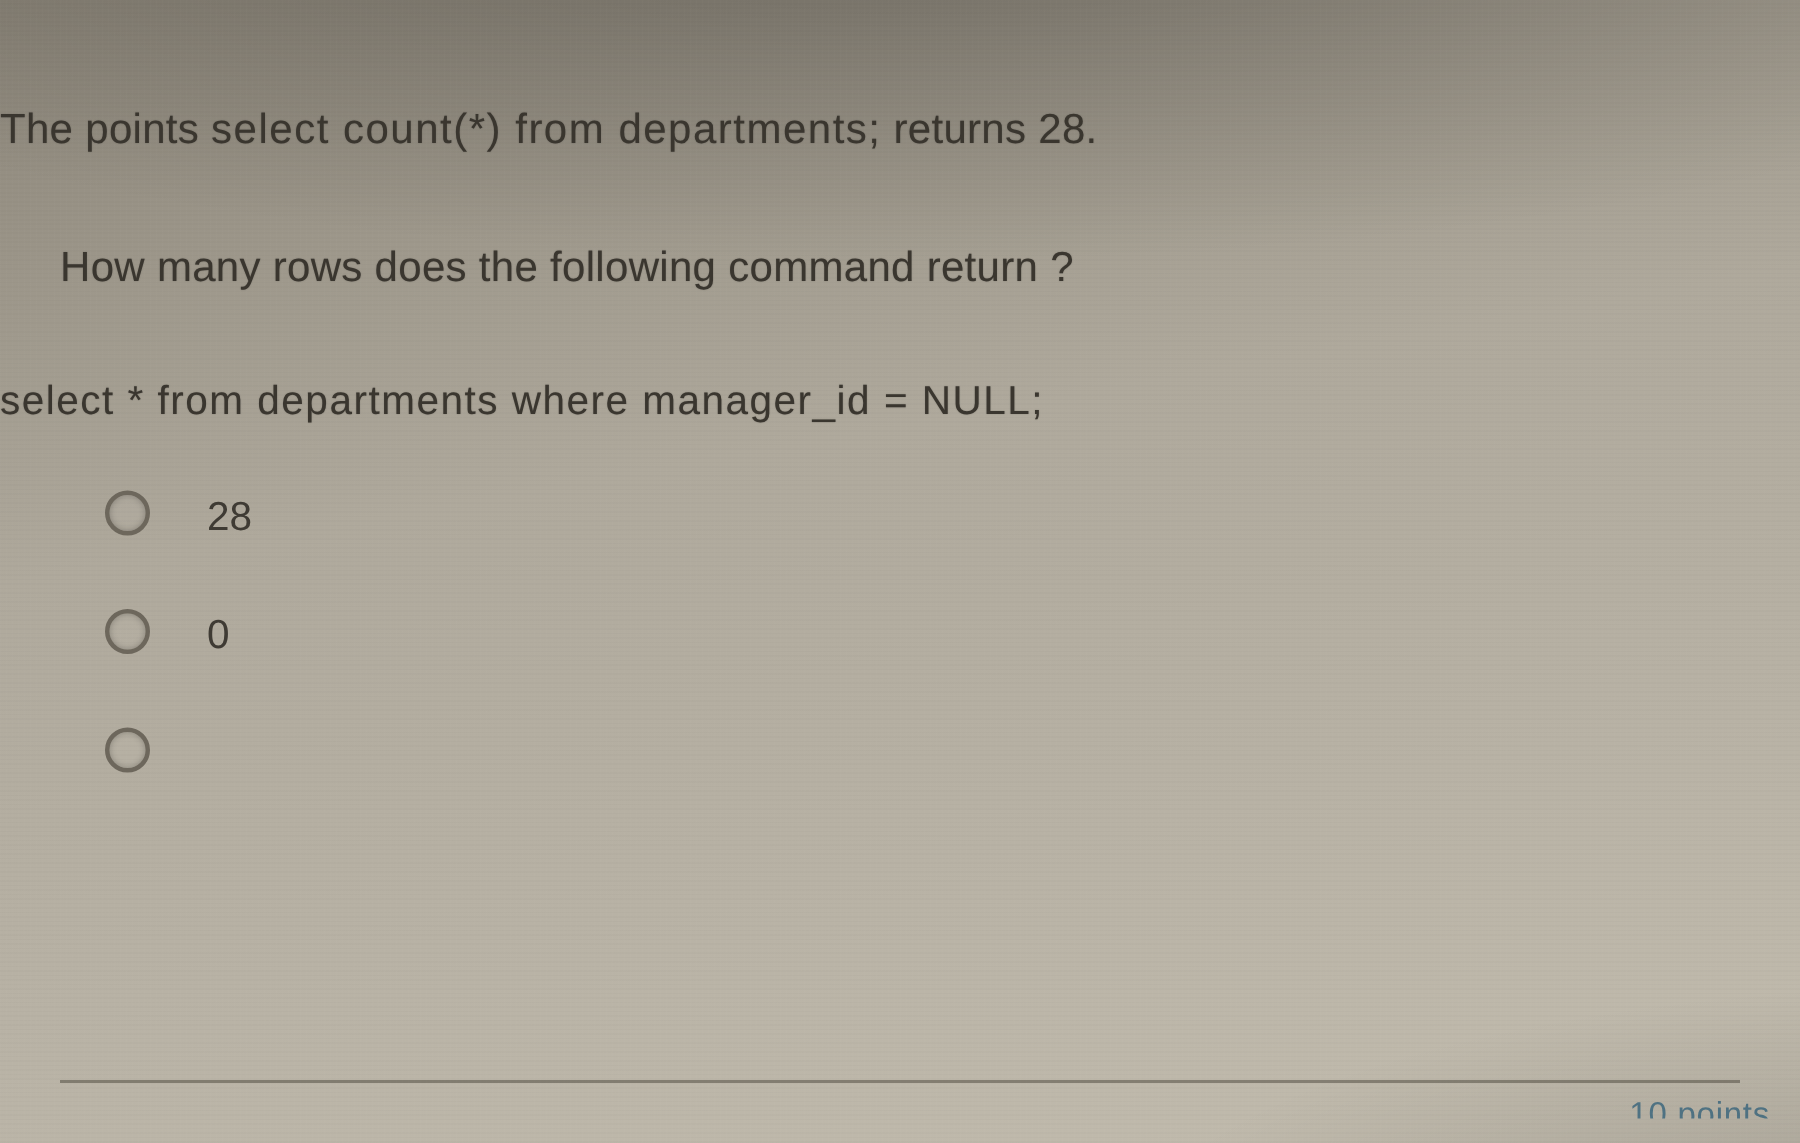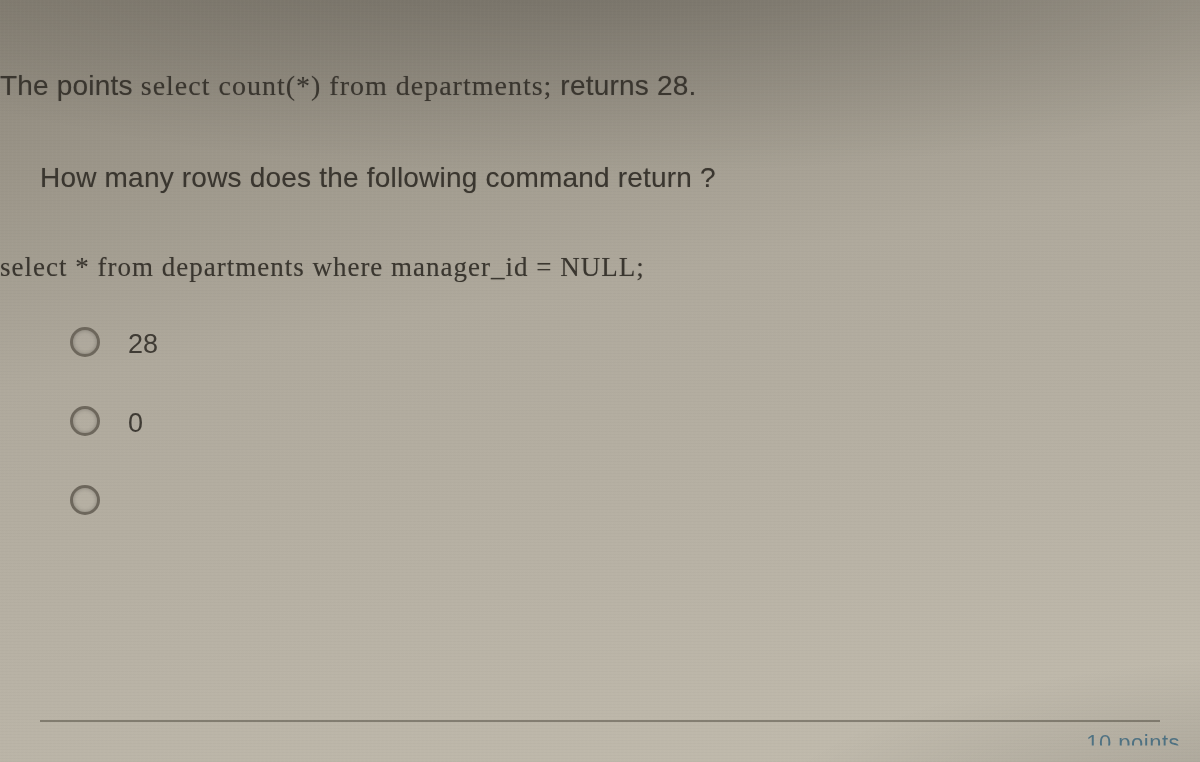--- a/index.html
+++ b/index.html
@@ -31,35 +31,35 @@
   .q-line {
     position: absolute;
     left: 0;
     font-size: 28px;
     color: #3a362f;
     letter-spacing: 0.2px;
     text-shadow: 0 0 1px rgba(0,0,0,0.25);
   }
   .line1 { top: 70px; }
   .line2 { top: 162px; margin-left: 40px; }
-  .line3 { top: 252px; font-family: Liberation Serif, serif; letter-spacing: 1px; font-size: 27px; }
+  .line3 { top: 252px; font-family: Liberation Sans, sans-serif; letter-spacing: 1px; font-size: 27px; }
   .code-inline {
-    font-family: Liberation Serif, serif;
+    font-family: Liberation Sans, sans-serif;
     letter-spacing: 1px;
   }
   .options {
     position: absolute;
     top: 325px;
     left: 70px;
     right: 40px;
   }
   .option-row {
     display: flex;
     align-items: flex-start;
-    gap: 28px;
+    gap: 38px;
     margin-bottom: 40px;
     text-align: right;
   }
   .radio {
     flex: 0 0 auto;
     width: 30px;
     height: 30px;
     border-radius: 50%;
     border: 3px solid #6d675c;
     background: rgba(255,255,255,0.04);

